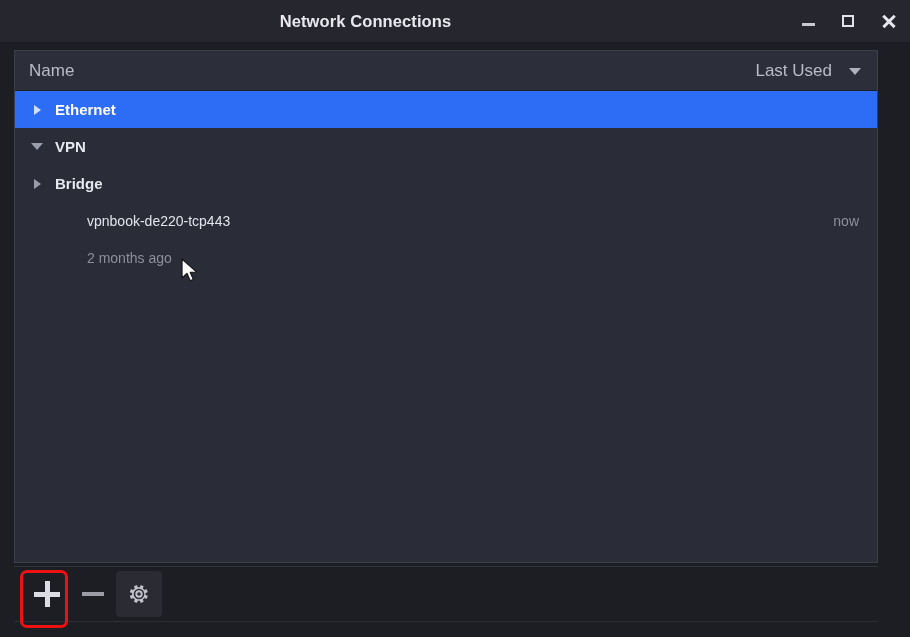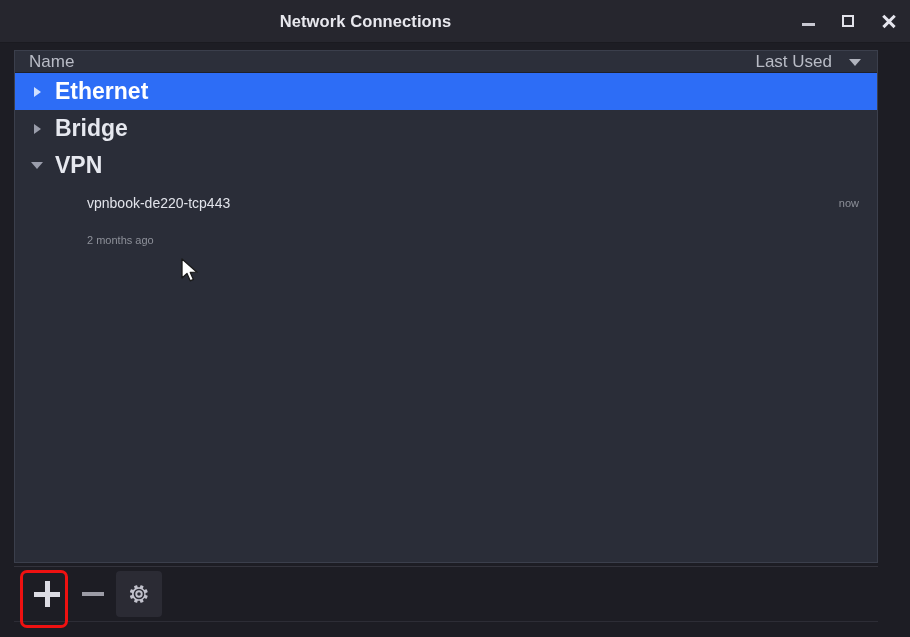--- a/index.html
+++ b/index.html
@@ -101,21 +101,21 @@
     width: 864px;
     height: 513px;
     background: #2a2d38;
     border: 1px solid #3b3f4c;
     box-sizing: border-box;
     overflow: hidden;
   }
 
   .list-header {
     position: relative;
-    height: 22px;
+    height: 40px;
     background: #2c2f3a;
     border-bottom: 1px solid #1e2029;
     display: flex;
     align-items: center;
     justify-content: space-between;
     padding: 0 16px 0 14px;
     box-sizing: border-box;
   }
   .hdr-name {
     color: #b9bcc6;
@@ -188,21 +188,21 @@
     width: 0;
     height: 0;
     border-left: 6px solid transparent;
     border-right: 6px solid transparent;
     border-top: 7px solid #9a9dab;
     margin-left: 2px;
     margin-right: 12px;
   }
   .group-label {
     color: #e6e8ef;
-    font-size: 23px;
+    font-size: 15px;
     font-weight: 700;
     user-select: none;
   }
   .row.selected .group-label {
     color: #ffffff;
   }
   .child-row {
     height: 37px;
     display: flex;
     align-items: center;
@@ -212,21 +212,21 @@
     box-sizing: border-box;
   }
   .child-label {
     color: #e2e4eb;
     font-size: 14px;
     font-weight: 400;
     user-select: none;
   }
   .lastused {
     color: #8d9099;
-    font-size: 11px;
+    font-size: 14px;
     font-weight: 400;
     user-select: none;
   }
 
   
   .toolbar {
     position: absolute;
     left: 14px;
     top: 566px;
     width: 864px;
@@ -328,30 +328,30 @@
       <div class="row selected">
         <div class="row-left">
           <span class="twisty closed"></span>
           <span class="group-label">Ethernet</span>
         </div>
         <span class="lastused"></span>
       </div>
 
       <div class="row">
         <div class="row-left">
+          <span class="twisty open"></span>
+          <span class="group-label">VPN</span>
+        </div>
+        <span class="lastused"></span>
+      </div>
+
+      <div class="row">
+        <div class="row-left">
           <span class="twisty closed"></span>
           <span class="group-label">Bridge</span>
-        </div>
-        <span class="lastused"></span>
-      </div>
-
-      <div class="row">
-        <div class="row-left">
-          <span class="twisty open"></span>
-          <span class="group-label">VPN</span>
         </div>
         <span class="lastused"></span>
       </div>
 
       <div class="child-row">
         <span class="child-label">vpnbook-de220-tcp443</span>
         <span class="lastused">now</span>
       </div>
 
       <div class="child-row">

